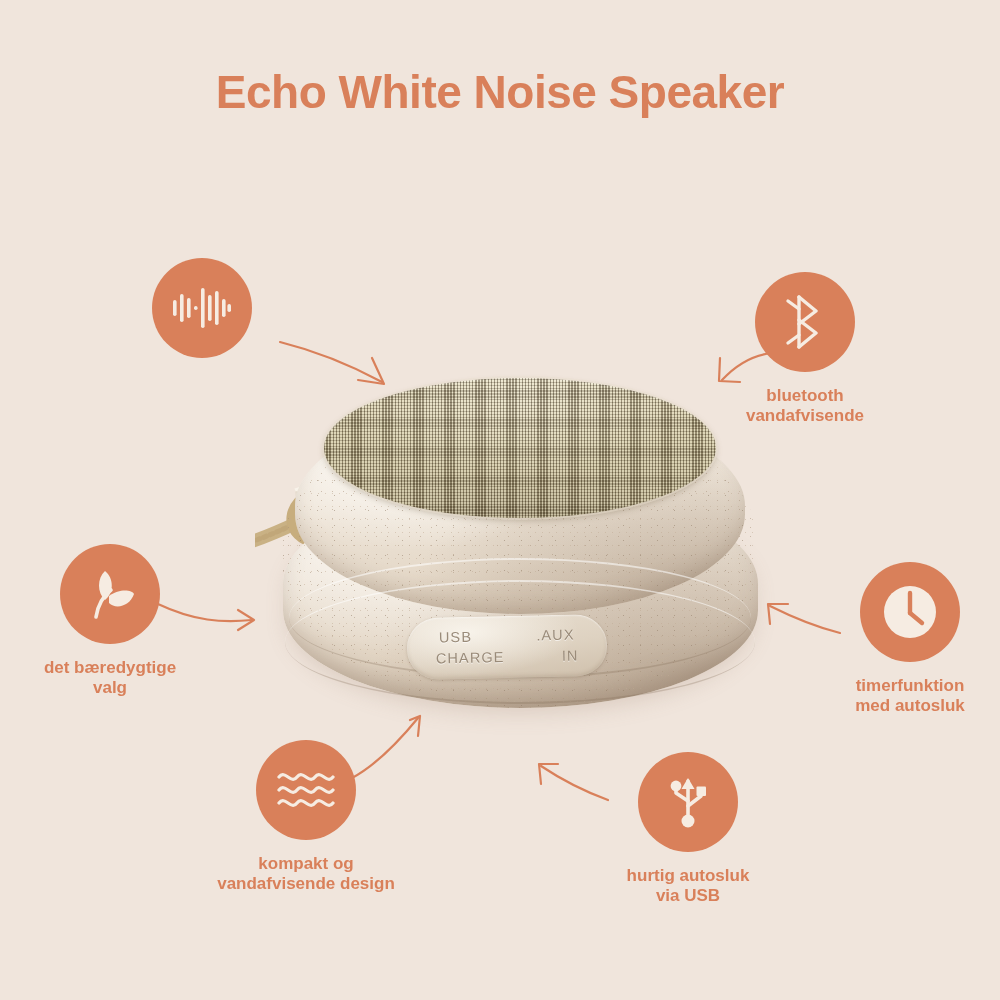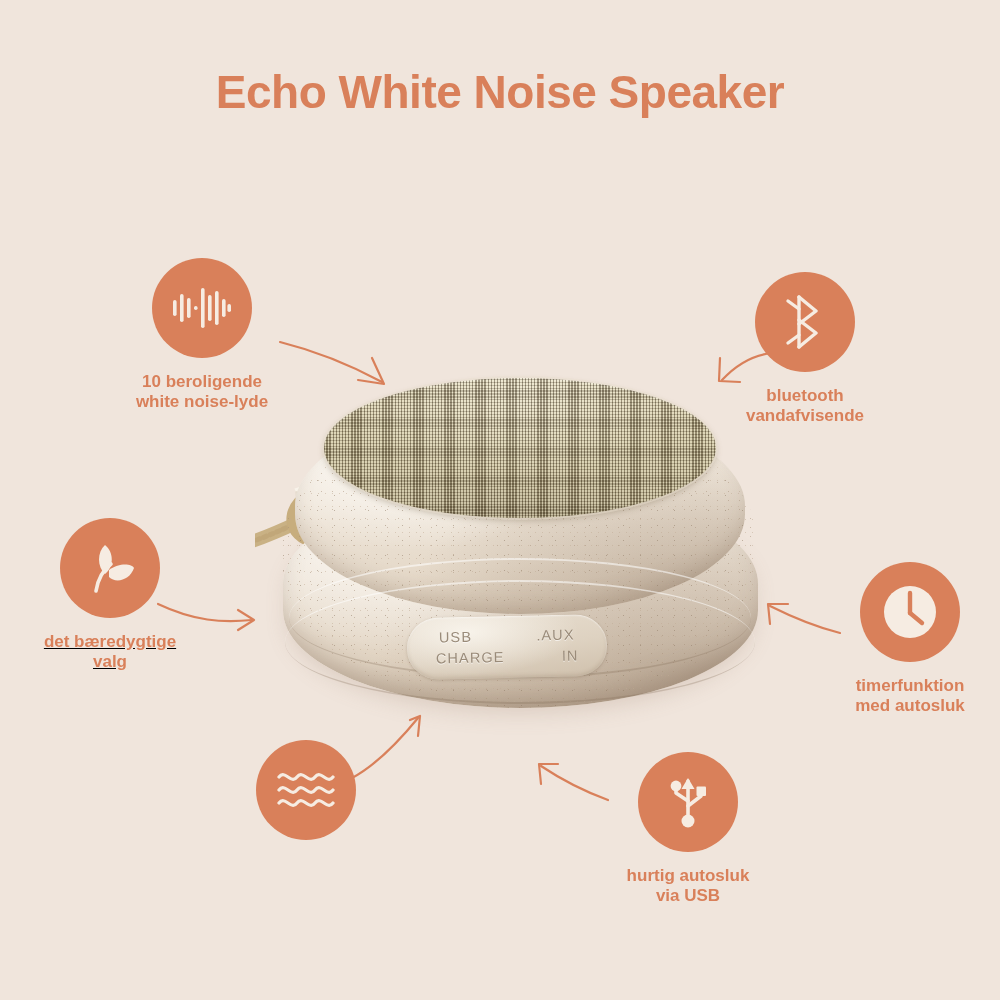--- a/index.html
+++ b/index.html
@@ -61,21 +61,21 @@
     margin-top: 14px;
     font-size: 17px;
     font-weight: bold;
     color: #d9805a;
     line-height: 1.2;
     white-space: pre-line;
   }
 
   #feat-sound   { left: 92px;  top: 258px; }
   #feat-bt      { left: 695px; top: 272px; }
-  #feat-eco     { left: 0px;   top: 518px; text-decoration: underline; }
+  #feat-eco     { left: 0px;   top: 544px; }
   #feat-timer   { left: 800px; top: 562px; }
   #feat-water   { left: 196px; top: 740px; }
   #feat-usb     { left: 578px; top: 752px; }
 
   
   #arrows {
     position: absolute;
     left: 0; top: 0;
     width: 1000px; height: 1000px;
     pointer-events: none;
@@ -273,22 +273,20 @@
         <rect x="14" y="13" width="3.6" height="20" rx="1.8"></rect>
         <rect x="21" y="21" width="3.6" height="4" rx="1.8"></rect>
         <rect x="28" y="3" width="3.6" height="40" rx="1.8"></rect>
         <rect x="35" y="10" width="3.6" height="26" rx="1.8"></rect>
         <rect x="42" y="6" width="3.6" height="34" rx="1.8"></rect>
         <rect x="49" y="14" width="3.6" height="18" rx="1.8"></rect>
         <rect x="54.4" y="19" width="3.6" height="8" rx="1.8"></rect>
       </g>
     </svg>
   </div>
-  <div class="flabel">10 beroligende
-white noise-lyde</div>
 </div>
 
 <div class="feature" id="feat-bt">
   <div class="bubble">
     <svg width="40" height="54" viewBox="0 0 40 54">
       <g fill="none" stroke="#f6ece2" stroke-width="3.4" stroke-linecap="round" stroke-linejoin="round">
         <path d="M 14 2 L 14 52"></path>
         <path d="M 14 2 L 31 16 L 14 29"></path>
         <path d="M 14 52 L 31 38 L 14 25"></path>
         <path d="M 14 14 L 3 6"></path>
@@ -331,20 +329,22 @@
 <div class="feature" id="feat-water">
   <div class="bubble">
     <svg width="58" height="42" viewBox="0 0 58 42">
       <g fill="none" stroke="#f6ece2" stroke-width="3.2" stroke-linecap="round">
         <path d="M 2 8 C 8 0 14 16 20 8 C 26 0 32 16 38 8 C 44 0 50 16 56 8"></path>
         <path d="M 2 21 C 8 13 14 29 20 21 C 26 13 32 29 38 21 C 44 13 50 29 56 21"></path>
         <path d="M 2 34 C 8 26 14 42 20 34 C 26 26 32 42 38 34 C 44 26 50 42 56 34"></path>
       </g>
     </svg>
   </div>
+  <div class="flabel">kompakt og
+vandafvisende design</div>
 </div>
 
 <div class="feature" id="feat-usb">
   <div class="bubble">
     <svg width="44" height="58" viewBox="0 0 44 58">
       <g fill="#f6ece2" stroke="#f6ece2" stroke-width="3.6" stroke-linejoin="round" stroke-linecap="round">
         <path d="M 22 5 L 28.5 16 L 15.5 16 Z" stroke="none"></path>
         <path d="M 22 8 L 22 44" fill="none"></path>
         <circle cx="22" cy="48" r="6.5" stroke="none"></circle>
         <path d="M 22 33 L 35 23 L 35 18" fill="none"></path>

